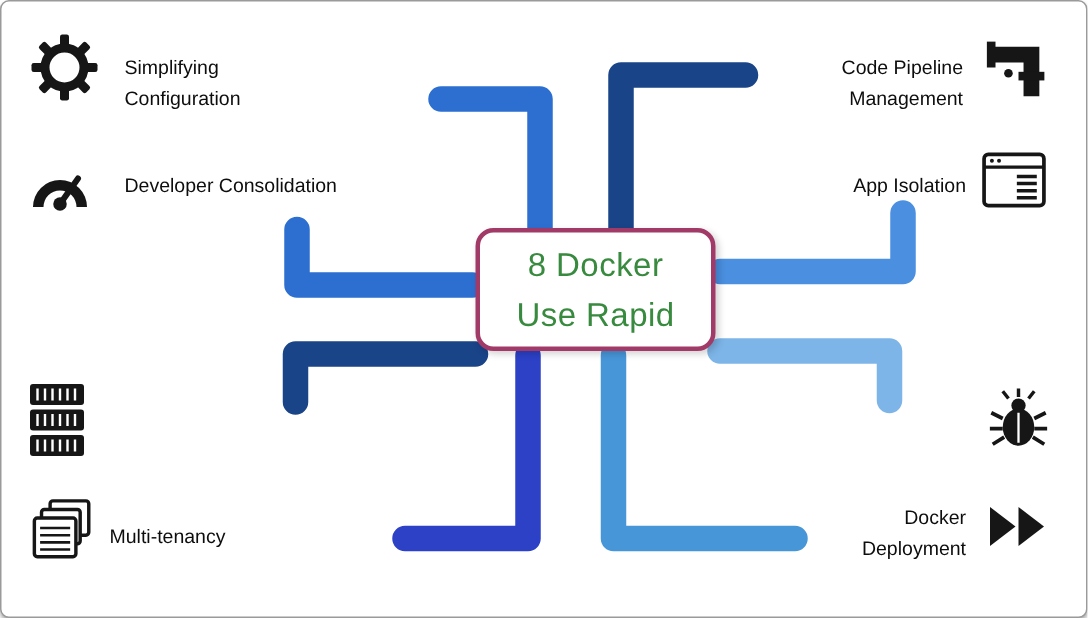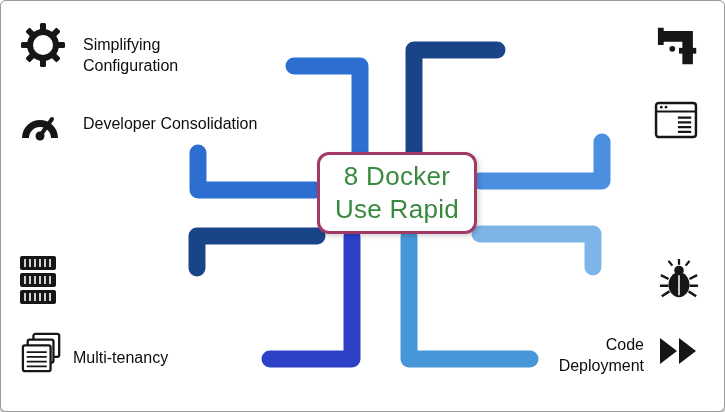--- a/index.html
+++ b/index.html
@@ -18,23 +18,23 @@
   .connectors{position:absolute;left:0;top:0;width:725px;height:412px;}
   .center-box{
     position:absolute;left:316px;top:151px;width:160px;height:82px;
     box-sizing:border-box;
     background:#ffffff;
     border:3.5px solid #a23a68;
     border-radius:12px;
     box-shadow:2px 2px 5px rgba(0,0,0,.18);
     display:flex;flex-direction:column;justify-content:center;align-items:center;
   }
-  .center-title{font-size:26px;line-height:33px;color:#388a3e;letter-spacing:.3px;}
+  .center-title{font-size:22px;line-height:33px;color:#388a3e;letter-spacing:.3px;}
   .icon{position:absolute;display:flex;align-items:center;justify-content:center;}
-  .label{position:absolute;font-size:16px;line-height:21px;}
+  .label{position:absolute;font-size:13px;line-height:21px;}
   .label.right{text-align:right;}
 </style>
 </head>
 <body>
 
 <div class="frame">
 
   <svg class="connectors" viewBox="0 0 725 412">
     <polyline points="293,65 359,65 359,158" fill="none" stroke-width="17" stroke-linecap="round" stroke-linejoin="round" stroke="#2d6fd1"></polyline>
     <polyline points="496,49 413,49 413,160" fill="none" stroke-width="17" stroke-linecap="round" stroke-linejoin="round" stroke="#1a4488"></polyline>
@@ -155,15 +155,17 @@
     <svg viewBox="0 0 40 28" width="40" height="28">
       <polygon points="2,1 19,14 2,27" fill="#161616"></polygon>
       <polygon points="21,1 38,14 21,27" fill="#161616"></polygon>
     </svg>
   </span>
 
   <div class="label" style="left:82px;top:33px;width:112px">Simplifying Configuration</div>
   <div class="label" style="left:82px;top:112px">Developer Consolidation</div>
   <div class="label" style="left:72px;top:346px">Multi-tenancy</div>
 
-  <div class="label right" style="right:80px;top:333px;width:98px">Code Deployment</div>
+  <div class="label right" style="right:82px;top:33px;width:128px">Code Pipeline Management</div>
+  <div class="label right" style="right:80px;top:112px">App Isolation</div>
+  <div class="label right" style="right:80px;top:333px;width:98px">Docker Deployment</div>
 
 </div>
 
 </body></html>

